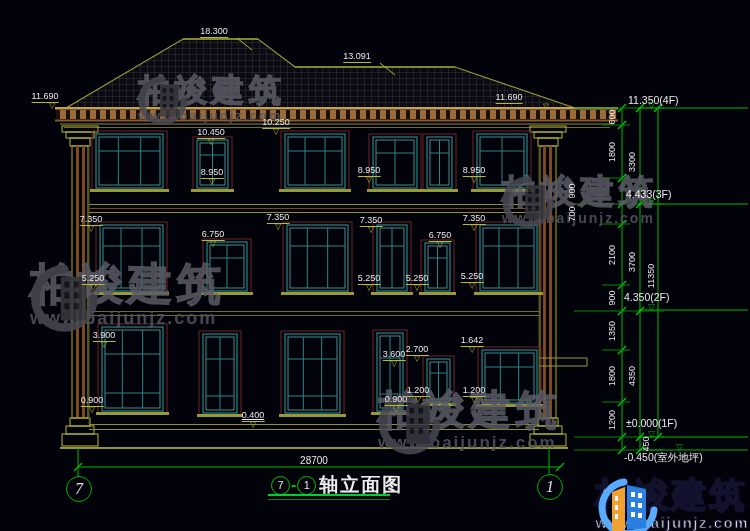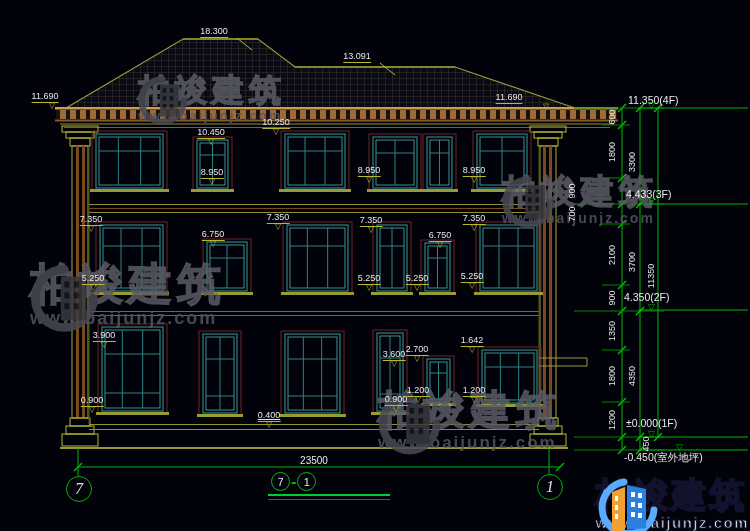--- a/index.html
+++ b/index.html
@@ -414,21 +414,21 @@
       <div class="elev" style="left:417px;top:274px;"><span>5.250</span><span class="ln"></span><span class="tri" style="left:calc(50% + 0px)">▽</span></div>
       <div class="elev" style="left:472px;top:272px;"><span>5.250</span><span class="ln"></span><span class="tri" style="left:calc(50% + 0px)">▽</span></div>
       <div class="elev" style="left:104px;top:316px;margin-top:15px;"><span>3.900</span><span class="ln"></span><span class="tri" style="left:calc(50% + 0px)">▽</span></div>
       <div class="elev" style="left:394px;top:320px;margin-top:30px;"><span>3.600</span><span class="ln"></span><span class="tri" style="left:calc(50% + 0px)">▽</span></div>
       <div class="elev" style="left:472px;top:336px;"><span>1.642</span><span class="ln"></span><span class="tri" style="left:calc(50% + 0px)">▽</span></div>
       <div class="elev" style="left:417px;top:345px;"><span>2.700</span><span class="ln"></span><span class="tri" style="left:calc(50% + 0px)">▽</span></div>
       <div class="elev" style="left:418px;top:386px;"><span>1.200</span><span class="ln"></span><span class="tri" style="left:calc(50% + 0px)">▽</span></div>
       <div class="elev" style="left:474px;top:386px;"><span>1.200</span><span class="ln"></span><span class="tri" style="left:calc(50% + 0px)">▽</span></div>
       <div class="elev" style="left:92px;top:396px;"><span>0.900</span><span class="ln"></span><span class="tri" style="left:calc(50% + 0px)">▽</span></div>
       <div class="elev" style="left:396px;top:395px;"><span>0.900</span><span class="ln"></span><span class="tri" style="left:calc(50% + 0px)">▽</span></div>
-      <div class="elev" style="left:269px;top:411px;text-decoration:underline;"><span>0.400</span><span class="ln"></span><span class="tri" style="left:calc(50% + 0px)">▽</span></div>
+      <div class="elev" style="left:253px;top:411px;text-decoration:underline;"><span>0.400</span><span class="ln"></span><span class="tri" style="left:calc(50% + 0px)">▽</span></div>
       <div class="fmark" style="left:628px;top:95px;"><span>11.350(4F)</span></div>
       <div class="fmark" style="left:648px;top:99px;"><span class="tri">▽</span></div>
       <div class="fmark" style="left:626px;top:189px;"><span>4.433(3F)</span></div>
       <div class="fmark" style="left:648px;top:195px;"><span class="tri">▽</span></div>
       <div class="fmark" style="left:624px;top:292px;"><span>4.350(2F)</span></div>
       <div class="fmark" style="left:648px;top:301px;"><span class="tri">▽</span></div>
       <div class="fmark" style="left:626px;top:418px;"><span>±0.000(1F)</span></div>
       <div class="fmark" style="left:648px;top:428px;"><span class="tri">▽</span></div>
       <div class="fmark" style="left:624px;top:452px;"><span>-0.450(室外地坪)</span></div>
       <div class="fmark" style="left:676px;top:441px;"><span class="tri">▽</span></div>
@@ -441,33 +441,34 @@
       <div class="vdim" style="left:612px;top:331px;">1350</div>
       <div class="vdim" style="left:612px;top:376px;">1800</div>
       <div class="vdim" style="left:612px;top:420px;">1200</div>
       <div class="vdim" style="left:646px;top:444px;">450</div>
       <div class="vdim" style="left:632px;top:162px;">3300</div>
       <div class="vdim" style="left:632px;top:262px;">3700</div>
       <div class="vdim" style="left:632px;top:376px;">4350</div>
       <div class="vdim" style="left:651px;top:276px;">11350</div>
     </div>
 
-  <div class="hdim" style="left:314px;top:455px">23500</div>
+  <div class="hdim" style="left:314px;top:455px">28700</div>
 
   <div class="bubble" style="left:66px;top:476px;width:24px;height:24px;font-size:16px;">
     <span>7</span>
   </div>
   <div class="bubble" style="left:537px;top:474px;width:24px;height:24px;font-size:16px;">
     <span>1</span>
   </div>
 
   <div class="title" style="left:271px;top:472px;">
     <span class="tb">7</span>
     <span class="tdash">-</span>
     <span class="tb">1</span>
+    <span class="tt">轴立面图</span>
   </div>
   <div class="underline2" style="left:268px;top:494px;width:122px;"></div>
 
   <div class="logo">
     <svg width="74" height="70" viewBox="0 0 70 70">
       <path d="M30 6 A26 26 0 1 0 60 34" fill="none" stroke="#5aaaff" stroke-width="7" stroke-linecap="round"></path>
       <polygon points="18,16 31,11 31,54 18,58" fill="#f0a132"></polygon>
       <polygon points="33,9 52,13 52,52 33,54" fill="#2b7fe0"></polygon>
       <g fill="#ffffff">
         <rect x="21" y="20" width="3" height="5"></rect>

